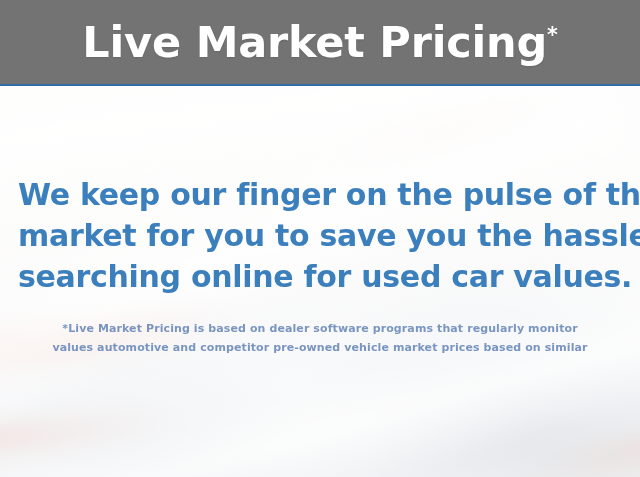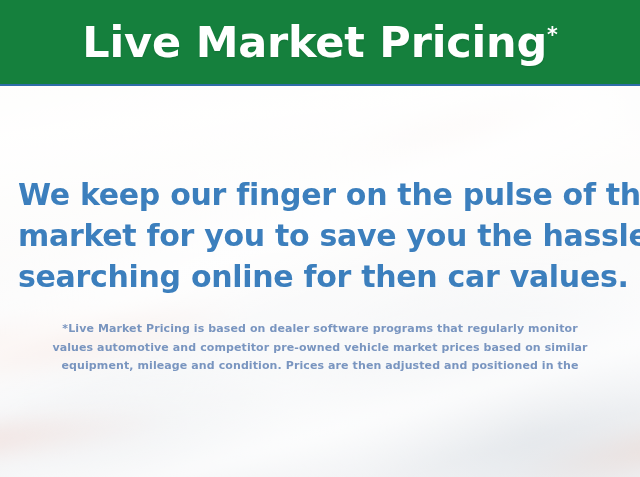--- a/index.html
+++ b/index.html
@@ -121,21 +121,21 @@
         rgba(255,255,255,0.62) 100%);
   }
 
   
   .header-band {
     position: absolute;
     top: 0;
     left: 0;
     width: 640px;
     height: 86px;
-    background: #15803d;
+    background: #737373;
     z-index: 3;
     display: flex;
     align-items: center;
     justify-content: center;
     box-sizing: border-box;
     border-bottom: 2px solid #2f6da8;
   }
   .header-title {
     color: #ffffff;
     font-family: "DejaVu Sans", sans-serif;
@@ -217,23 +217,22 @@
 
   <div class="header-band">
     <div class="header-title"><span>Live Market Pricing</span><sup>*</sup></div>
   </div>
 
   <div class="content">
 
     <div class="headline">
       <span class="hl-line">We keep our finger on the pulse of the</span>
       <span class="hl-line">market for you to save you the hassle of</span>
-      <span class="hl-line">searching online for then car values.</span>
+      <span class="hl-line">searching online for used car values.</span>
     </div>
 
     <div class="footnote">
       <span class="fn-line">*Live Market Pricing is based on dealer software programs that regularly monitor</span>
       <span class="fn-line">values automotive and competitor pre-owned vehicle market prices based on similar</span>
-      <span class="fn-line">equipment, mileage and condition. Prices are then adjusted and positioned in the</span>
     </div>
 
   </div>
 </div>
 
 </body></html>

